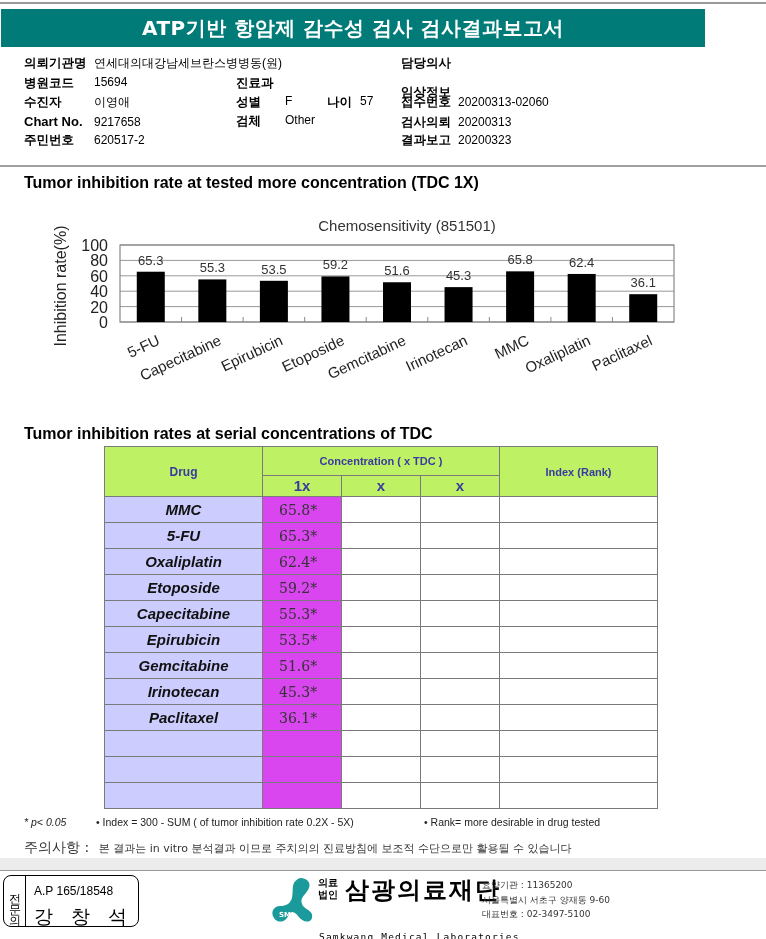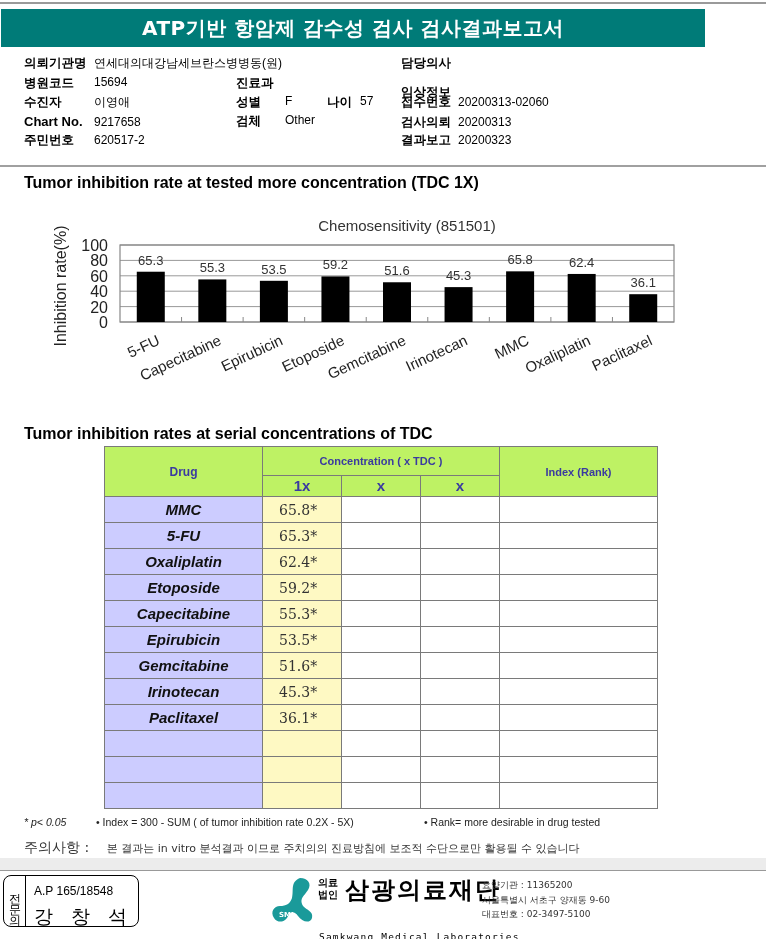--- a/index.html
+++ b/index.html
@@ -18,26 +18,26 @@
 
   .section-title { position: absolute; font-family: "Liberation Sans", sans-serif; font-weight: bold; font-size: 16px; white-space: nowrap; }
 
   #chart { position: absolute; left: 0; top: 200px; width: 766px; height: 215px; }
 
   table.tdc { position: absolute; left: 104px; top: 446px; border-collapse: collapse; font-family: "Liberation Sans", sans-serif; }
   table.tdc td, table.tdc th { border: 1.5px solid #7a7a7a; padding: 0; }
   table.tdc th { background: #bef264; color: #3a3aa0; font-size: 11px; font-weight: bold; }
   table.tdc th.sub { font-size: 15px; color: #3a3aa0; height: 14px; }
   table.tdc td.drug { background: #ccccff; width: 158px; height: 26px; text-align: center; font-weight: bold; font-style: italic; font-size: 15px; color: #111; }
-  table.tdc td.val { width: 79px; background: #fef9c3; font-family: "DejaVu Serif", serif; font-size: 14px; color: #333; padding-left: 16px; }
+  table.tdc td.val { width: 79px; background: #d946ef; font-family: "DejaVu Serif", serif; font-size: 14px; color: #333; padding-left: 16px; }
   table.tdc td.empty { background: #fff; }
 
   .footnote { position: absolute; top: 816px; font-size: 10.5px; font-family: "Liberation Sans", sans-serif; color: #222; white-space: nowrap; }
   .caution { position: absolute; left: 24px; top: 839px; font-size: 11px; color: #333; white-space: nowrap; }
-  .caution .head { font-size: 14px; margin-right: 14px; }
+  .caution .head { font-size: 14px; margin-right: 6px; }
 
   .footer-bg { position: absolute; left: 0; top: 858px; width: 766px; height: 12px; background: #ececec; }
   .footer-line { position: absolute; left: 0; top: 870px; width: 766px; height: 1px; background: #999; }
 
   .stamp { position: absolute; left: 3px; top: 875px; width: 136px; height: 52px; border: 1.5px solid #000; border-radius: 8px; }
   .stamp .side { position: absolute; left: 0; top: 0; width: 22px; height: 100%; border-right: 1.5px solid #000; font-size: 12px; writing-mode: vertical-rl; text-orientation: upright; display: flex; align-items: center; justify-content: center; letter-spacing: -1px; }
   .stamp .line1 { position: absolute; left: 30px; top: 8px; font-size: 12px; font-family: "Liberation Sans", sans-serif; }
   .stamp .line2 { position: absolute; left: 30px; top: 28px; font-size: 19px; letter-spacing: 6px; }
   .stamp .sig { position: absolute; left: 88px; top: 24px; font-size: 15px; font-style: italic; font-family: "DejaVu Serif", serif; letter-spacing: -2px; margin-top: 40px; }
 

